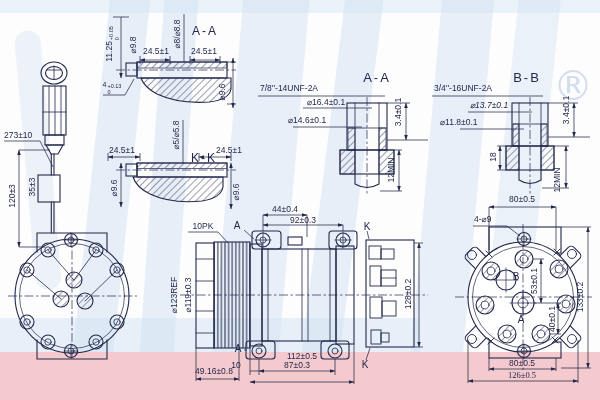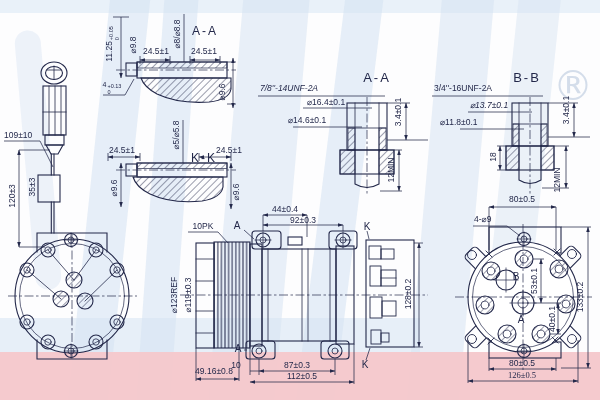--- a/index.html
+++ b/index.html
@@ -336,21 +336,21 @@
         <line x1="561" y1="368" x2="591" y2="368"></line>
       <line x1="489" y1="369" x2="556" y2="369" marker-start="url(#ar)" marker-end="url(#ar)"></line>
       <line x1="489" y1="358" x2="489" y2="371"></line>
         <line x1="556" y1="358" x2="556" y2="371"></line>
       <line x1="468" y1="381" x2="578" y2="381" marker-start="url(#ar)" marker-end="url(#ar)"></line>
       <line x1="468" y1="340" x2="468" y2="383"></line>
         <line x1="578" y1="340" x2="578" y2="383"></line>
     </g>
   </svg>
 
-  <span class="lbl la" style="left:4px;top:135px;">109±10</span>
+  <span class="lbl la" style="left:4px;top:135px;">273±10</span>
   <span class="lbl rot" style="left:12px;top:196px;">120±3</span>
   <span class="lbl rot" style="left:32px;top:187px;">35±3</span>
 
   <span class="lbl t12" style="left:205px;top:31px;">A-A</span>
   <span class="lbl rot" style="left:112px;top:44px;"><span>11.25</span><span class="tol">
         <span>+0.05</span>
         <span>0</span>
       </span></span>
   <span class="lbl rot" style="left:133px;top:45px;">⌀9.8</span>
   <span class="lbl" style="left:156px;top:51px;">24.5±1</span>
@@ -363,21 +363,21 @@
       </span></span>
 
   <span class="lbl t12" style="left:204px;top:128px;margin-top:30px;">K-K</span>
   <span class="lbl" style="left:122px;top:150px;">24.5±1</span>
   <span class="lbl rot" style="left:176px;top:135px;">⌀5/⌀5.8</span>
   <span class="lbl" style="left:229px;top:150px;">24.5±1</span>
   <span class="lbl rot" style="left:114px;top:188px;">⌀9.6</span>
   <span class="lbl rot" style="left:236px;top:192px;">⌀9.6</span>
 
   <span class="lbl t13" style="left:377px;top:77px;">A-A</span>
-  <span class="lbl la" style="left:260px;top:88px;font-style:italic;">7/8''-14UNF-2A</span>
+  <span class="lbl la" style="left:260px;top:88px;">7/8''-14UNF-2A</span>
   <span class="lbl la" style="left:307px;top:102px;">⌀16.4±0.1</span>
   <span class="lbl la" style="left:288px;top:120px;">⌀14.6±0.1</span>
   <span class="lbl rot" style="left:398px;top:112px;">3.4±0.1</span>
   <span class="lbl rot" style="left:391px;top:170px;">12MIN</span>
 
   <span class="lbl t13" style="left:527px;top:77px;">B-B</span>
   <span class="lbl la" style="left:434px;top:88px;">3/4''-16UNF-2A</span>
   <span class="lbl la" style="left:470px;top:105px;font-style:italic;">⌀13.7±0.1</span>
   <span class="lbl la" style="left:440px;top:122px;">⌀11.8±0.1</span>
   <span class="lbl rot" style="left:566px;top:110px;">3.4±0.1</span>
@@ -388,21 +388,21 @@
   <span class="lbl rot" style="left:174px;top:295px;">⌀123REF</span>
   <span class="lbl rot" style="left:188px;top:295px;">⌀119±0.3</span>
   <span class="lbl" style="left:285px;top:209px;">44±0.4</span>
   <span class="lbl" style="left:303px;top:220px;text-align:center;">92±0.3</span>
   <span class="lbl t10" style="left:237px;top:225px;">A</span>
   <span class="lbl t10" style="left:367px;top:226px;">K</span>
   <span class="lbl t10" style="left:238px;top:348px;">A</span>
   <span class="lbl t10" style="left:365px;top:364px;">K</span>
   <span class="lbl" style="left:236px;top:365px;">10</span>
   <span class="lbl" style="left:297px;top:365px;">87±0.3</span>
-  <span class="lbl" style="left:302px;top:376px;">112±0.5</span>
+  <span class="lbl" style="left:302px;top:356px;">112±0.5</span>
   <span class="lbl" style="left:214px;top:371px;">49.16±0.8</span>
   <span class="lbl rot" style="left:408px;top:294px;">128±0.2</span>
 
   <span class="lbl" style="left:522px;top:199px;">80±0.5</span>
   <span class="lbl la" style="left:474px;top:219px;">4-⌀9</span>
   <span class="lbl t10" style="left:516px;top:276px;">B</span>
   <span class="lbl t10" style="left:521px;top:319px;">A</span>
   <span class="lbl rot" style="left:534px;top:281px;">53±0.1</span>
   <span class="lbl rot" style="left:552px;top:319px;">40±0.1</span>
   <span class="lbl rot" style="left:580px;top:297px;">133±0.2</span>

